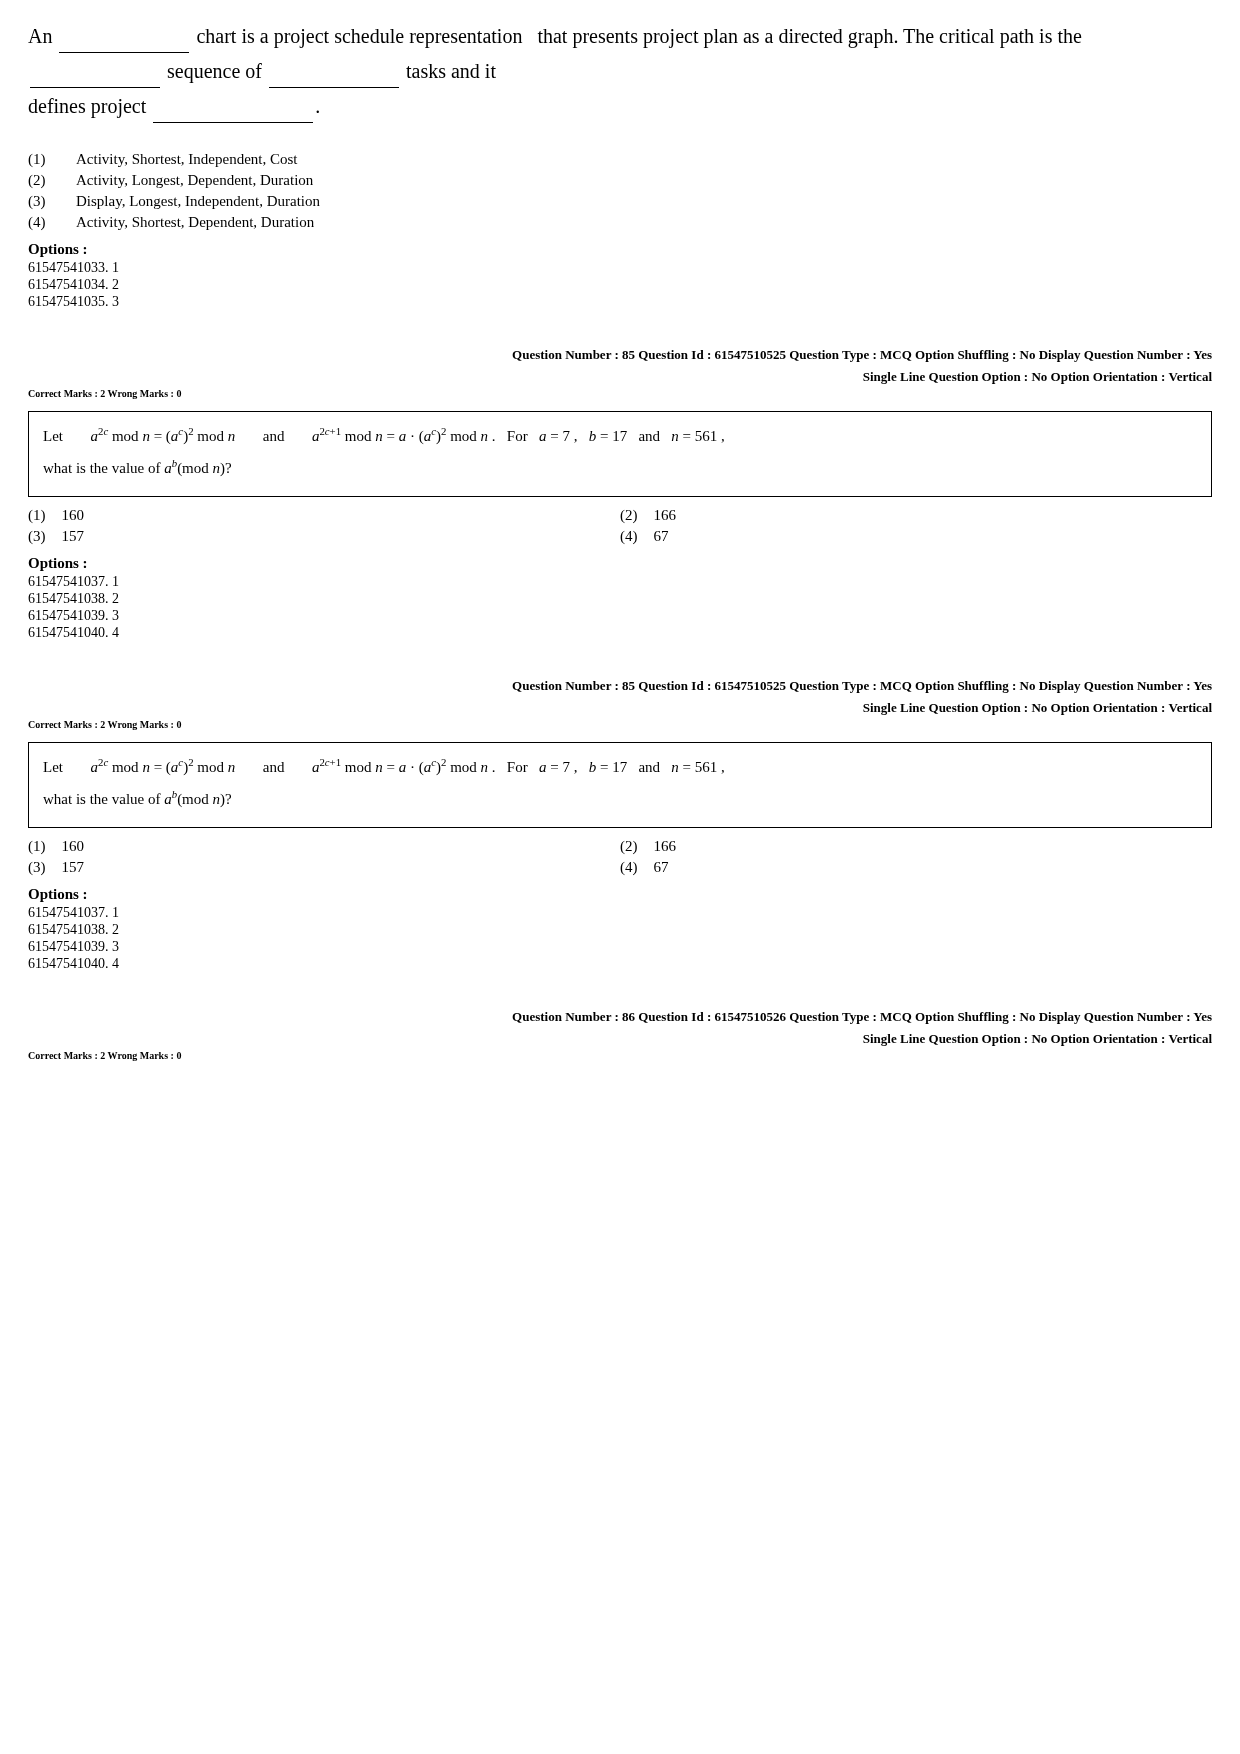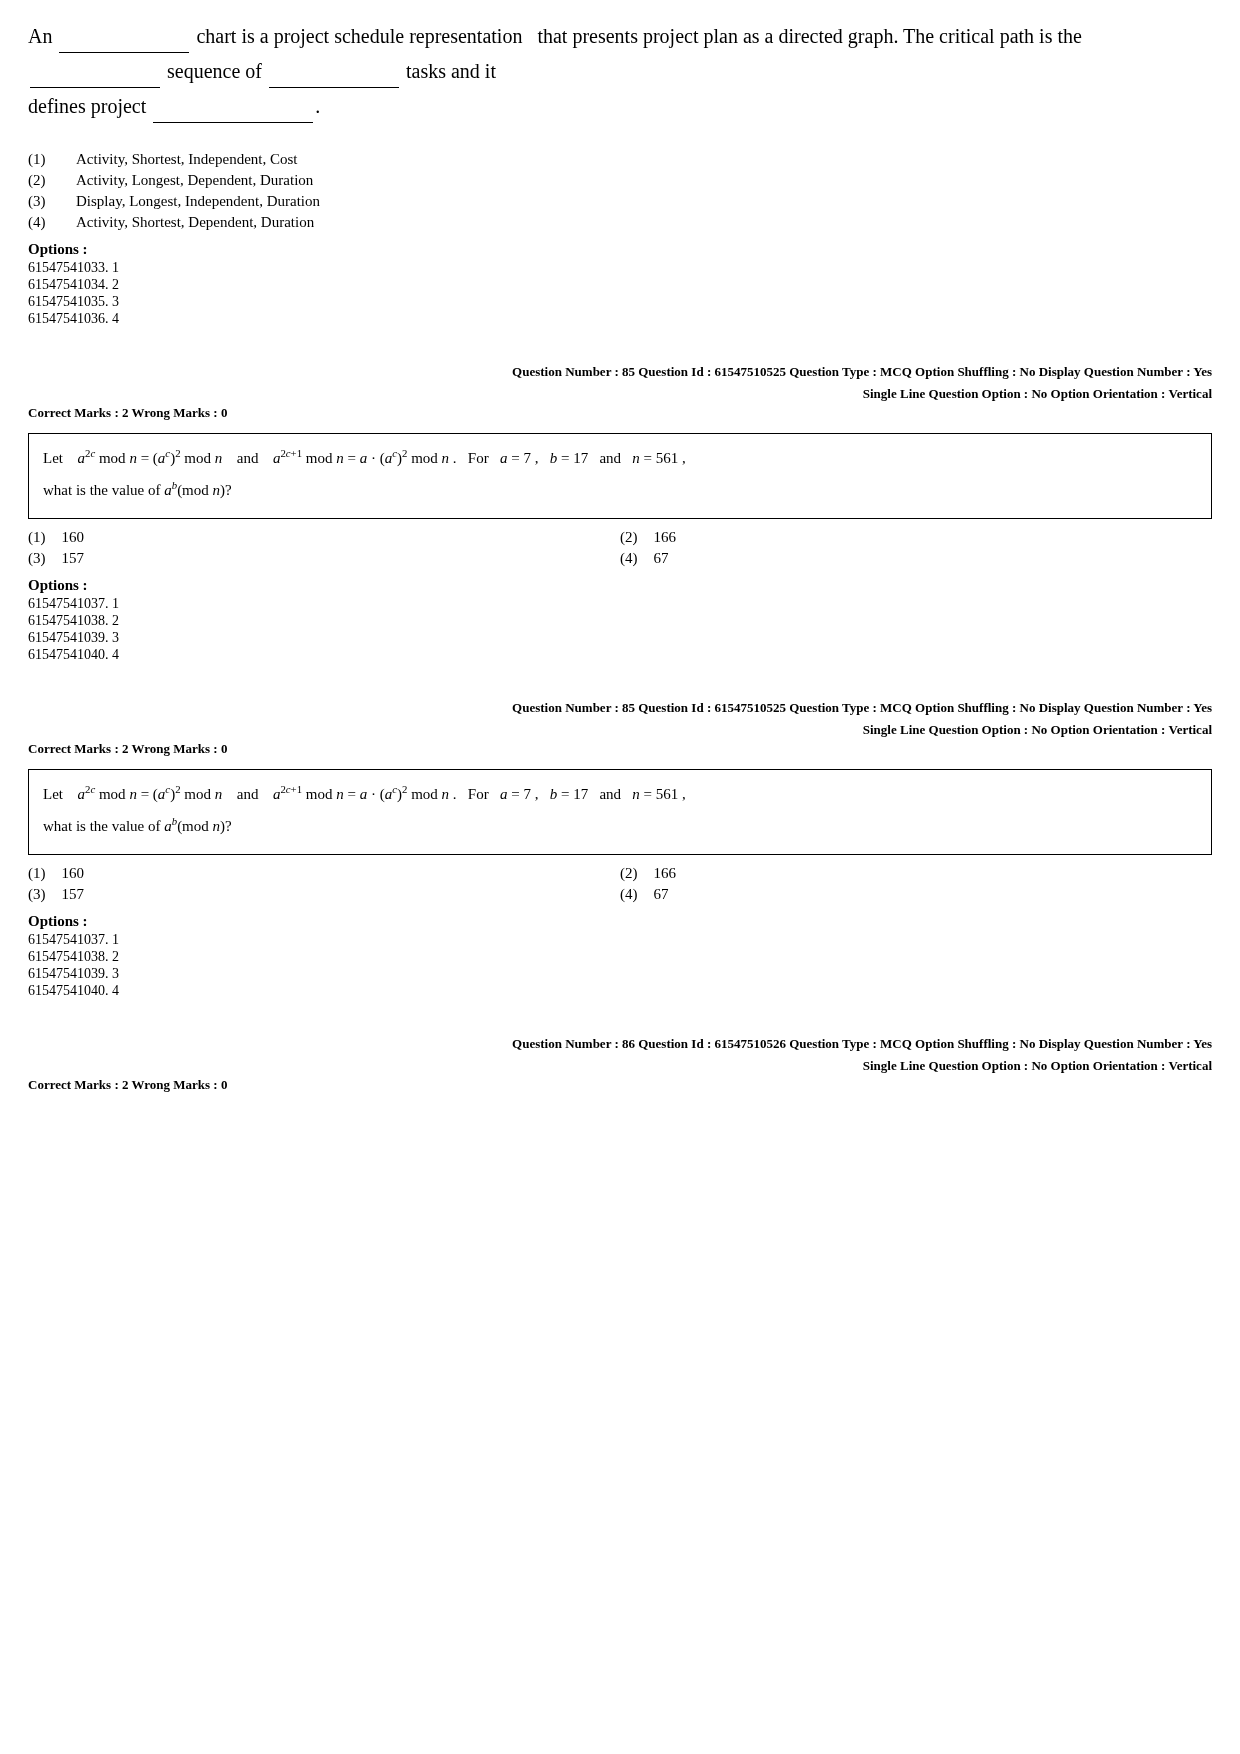--- a/index.html
+++ b/index.html
@@ -59,38 +59,38 @@
       margin-bottom: 1px;
     }
     .meta-info {
       font-size: 13px;
       font-weight: bold;
       margin-bottom: 2px;
       line-height: 1.5;
       text-align: right;
     }
     .marks-info {
-      font-size: 13px;
+      font-size: 10px;
       font-weight: bold;
       margin-bottom: 6px;
     }
     .question-formula {
       border: 1.5px solid #000;
       padding: 10px 14px;
       margin: 6px 0 10px 0;
       font-size: 15px;
       line-height: 1.8;
       display: inline-block;
       width: 100%;
     }
     .formula-line {
       display: flex;
       flex-wrap: wrap;
       align-items: baseline;
-      gap: 7px;
+      gap: 20px;
       margin-bottom: 4px;
     }
     sup { font-size: 0.72em; vertical-align: super; }
     .mcq-options-grid {
       display: grid;
       grid-template-columns: 1fr 1fr;
       gap: 4px 0;
       margin-bottom: 10px;
     }
     .mcq-opt {
@@ -135,21 +135,20 @@
     <li>
       <span class="opt-num">(4)</span>
       <span>Activity, Shortest, Dependent, Duration</span>
     </li>
   </ul>
 
   <div class="options-label">Options :</div>
   <div class="option-id">61547541033. 1</div>
   <div class="option-id">61547541034. 2</div>
   <div class="option-id">61547541035. 3</div>
-  <div class="option-id">61547541036. 4</div>
 </div>
 
 <br>
 
 
 <div class="question-block">
   <div class="meta-info">Question Number : 85  Question Id : 61547510525  Question Type : MCQ  Option Shuffling : No  Display Question Number : Yes</div>
   <div class="meta-info">Single Line Question Option : No  Option Orientation : Vertical</div>
   <div class="marks-info">Correct Marks : 2  Wrong Marks : 0</div>
 

